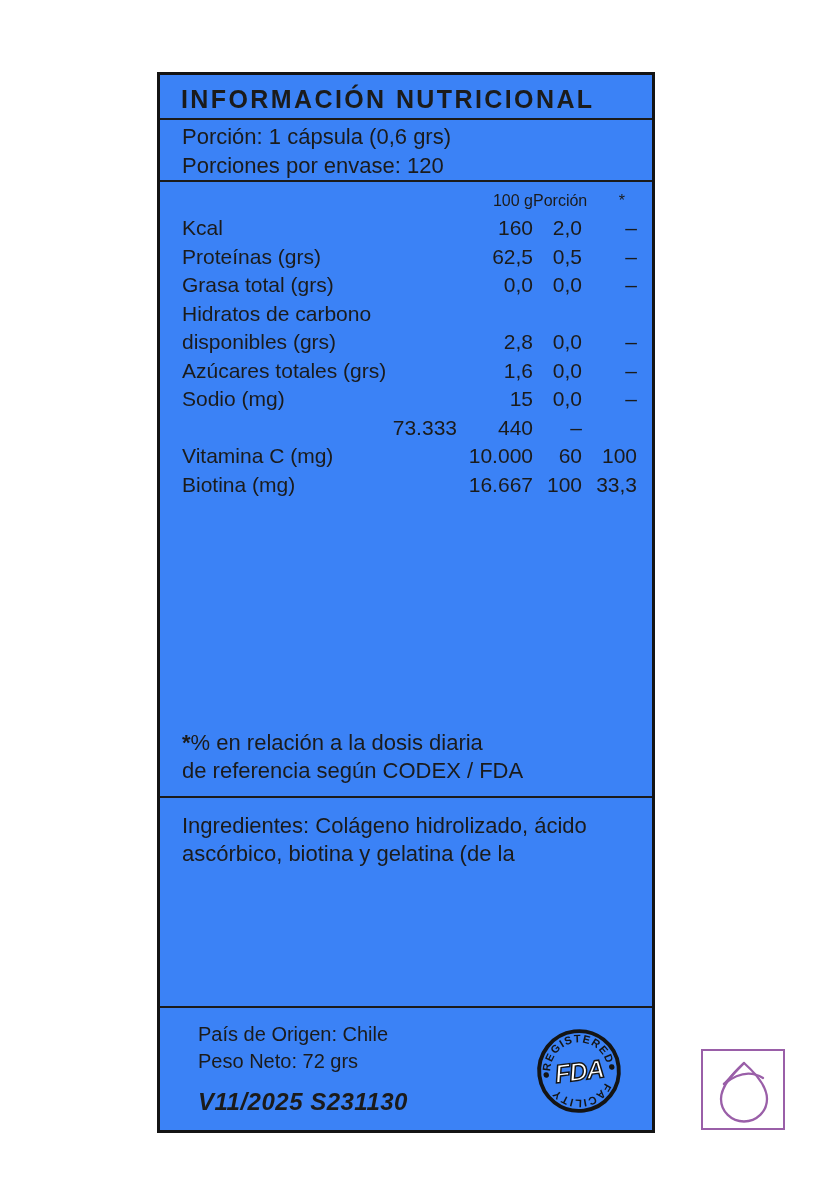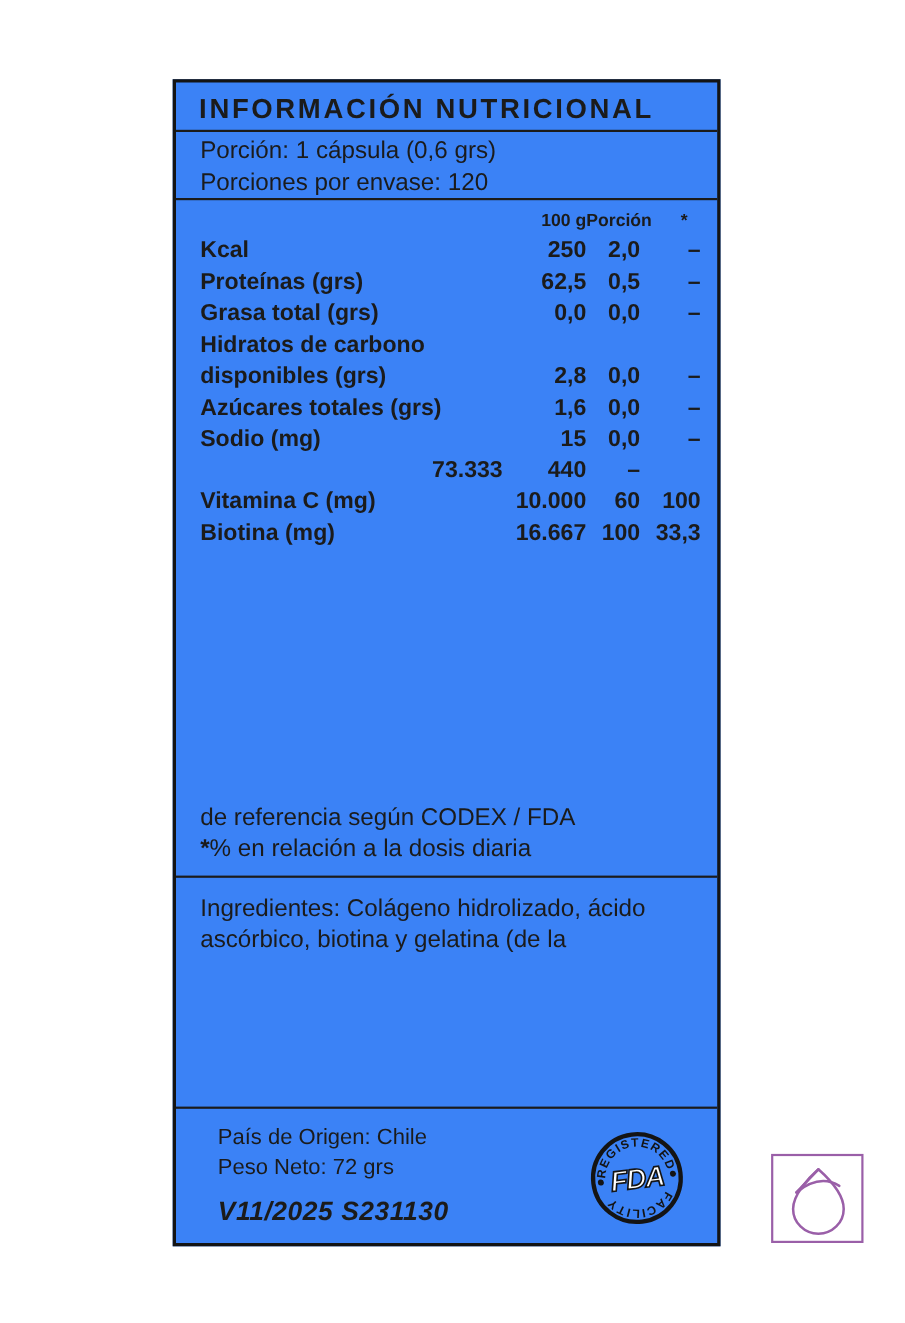--- a/index.html
+++ b/index.html
@@ -15,21 +15,21 @@
   .sec{box-sizing:border-box;}
   .sec-title{height:45px;border-bottom:2px solid #1b1b1b;padding:10px 0 0 21px;}
   .sec-title h1{
     margin:0;font-size:25px;font-weight:bold;letter-spacing:2.4px;
     color:#1b1b1b;white-space:nowrap;
   }
   .sec-serving{height:62px;border-bottom:2px solid #1b1b1b;padding:2px 0 0 22px;
     font-size:22px;line-height:29px;}
   .sec-main{height:616px;border-bottom:2px solid #1b1b1b;padding:9px 15px 11px 22px;
     display:flex;flex-direction:column;}
-  .ntable{width:100%;font-weight:bold;}
+  .ntable{width:100%;}
   .trow{display:grid;grid-template-columns:1fr 76px 49px 55px;align-items:end;
     font-size:21px;line-height:28.5px;}
   .tc{text-align:right;white-space:nowrap;}
   .thead{font-size:16px;line-height:20px;padding-bottom:3px;align-items:baseline;}
   .thead .ast{padding-right:12px;}
   .tlabel{white-space:nowrap;}
   .footnote{margin-top:auto;font-size:22px;line-height:28px;}
   .footnote .b{font-weight:bold;}
   .sec-ingr{height:210px;border-bottom:2px solid #1b1b1b;padding:14px 22px 0;
     font-size:22px;line-height:28px;}
@@ -66,21 +66,21 @@
           <div class="tlabel"></div>
           <div class="tc">100 g</div>
           <div class="tc">Porción</div>
           <div class="tc ast">*</div>
         </div>
 
   <div class="trow">
     <div class="tlabel">
               <div>Kcal</div>
             </div>
-    <div class="tc c1">250</div>
+    <div class="tc c1">160</div>
     <div class="tc c2">2,0</div>
     <div class="tc c3">–</div>
   </div>
 
   <div class="trow">
     <div class="tlabel">
               <div>Proteínas (grs)</div>
             </div>
     <div class="tc c1">62,5</div>
     <div class="tc c2">0,5</div>
@@ -143,22 +143,22 @@
     <div class="tlabel">
               <div>Biotina (mg)</div>
             </div>
     <div class="tc c1">16.667</div>
     <div class="tc c2">100</div>
     <div class="tc c3">33,3</div>
   </div>
 </div>
 
       <div class="footnote">
+        <div><span class="b">*</span><span>% en relación a la dosis diaria</span></div>
         <div>de referencia según CODEX / FDA</div>
-        <div><span class="b">*</span><span>% en relación a la dosis diaria</span></div>
       </div>
     </div>
 
     <div class="sec sec-ingr">
       <div>Ingredientes: Colágeno hidrolizado, ácido</div>
       <div>ascórbico, biotina y gelatina (de la</div>
     </div>
 
     <div class="sec sec-bottom">
       <div>País de Origen: Chile</div>

